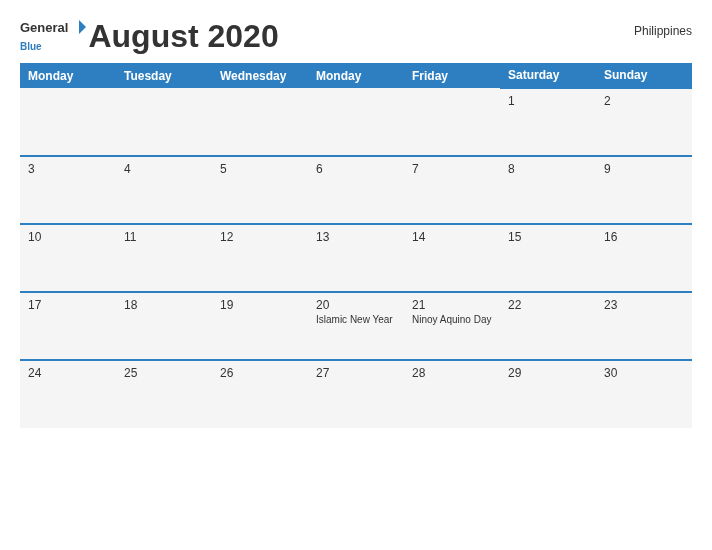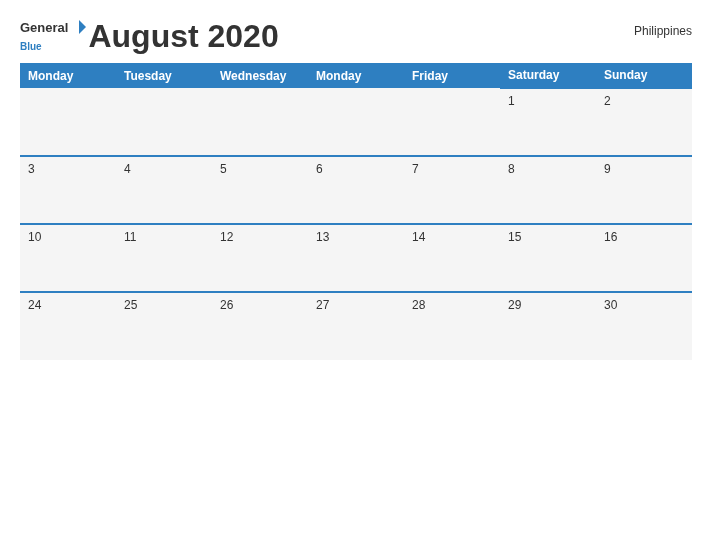--- a/index.html
+++ b/index.html
@@ -189,20 +189,45 @@
           </td>
           <td>
             <span class="day-number">15</span>
           </td>
           <td>
             <span class="day-number">16</span>
           </td>
         </tr>
         <tr>
           <td>
+            <span class="day-number">17</span>
+          </td>
+          <td>
+            <span class="day-number">18</span>
+          </td>
+          <td>
+            <span class="day-number">19</span>
+          </td>
+          <td>
+            <span class="day-number">20</span>
+            <span class="event-name">Islamic New Year</span>
+          </td>
+          <td>
+            <span class="day-number">21</span>
+            <span class="event-name">Ninoy Aquino Day</span>
+          </td>
+          <td>
+            <span class="day-number">22</span>
+          </td>
+          <td>
+            <span class="day-number">23</span>
+          </td>
+        </tr>
+        <tr>
+          <td>
             <span class="day-number">24</span>
           </td>
           <td>
             <span class="day-number">25</span>
           </td>
           <td>
             <span class="day-number">26</span>
           </td>
           <td>
             <span class="day-number">27</span>

